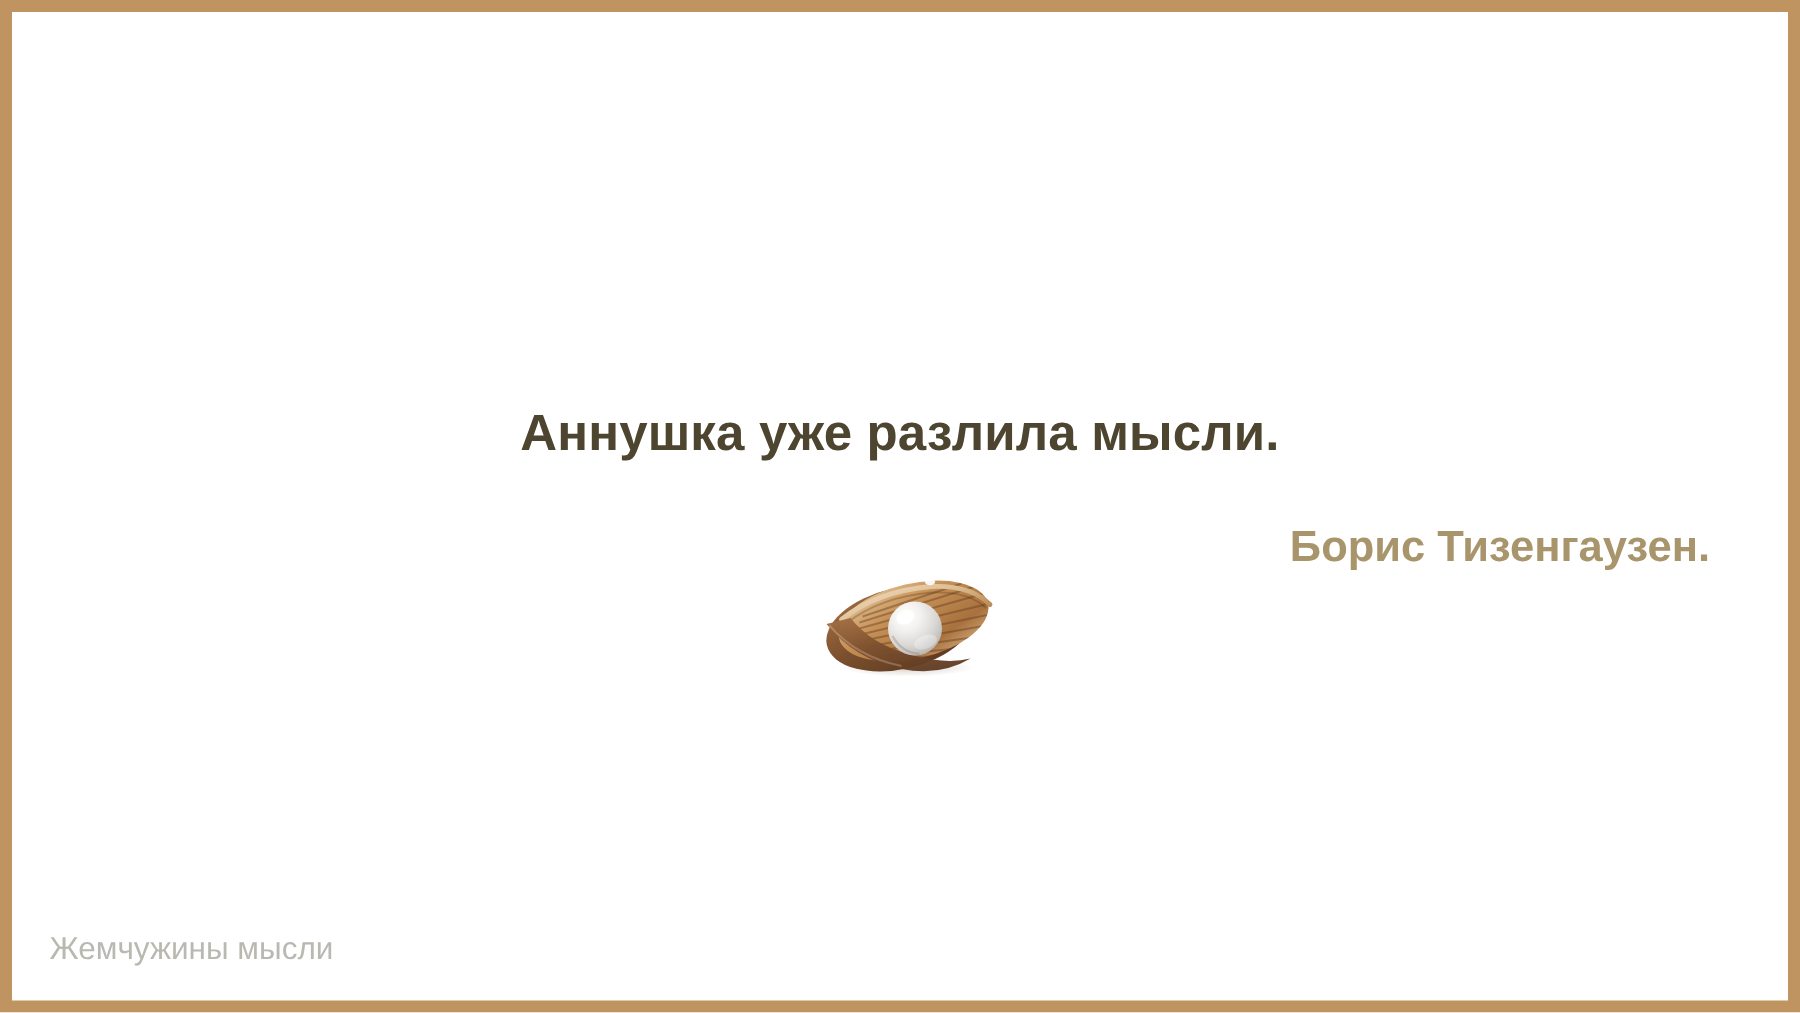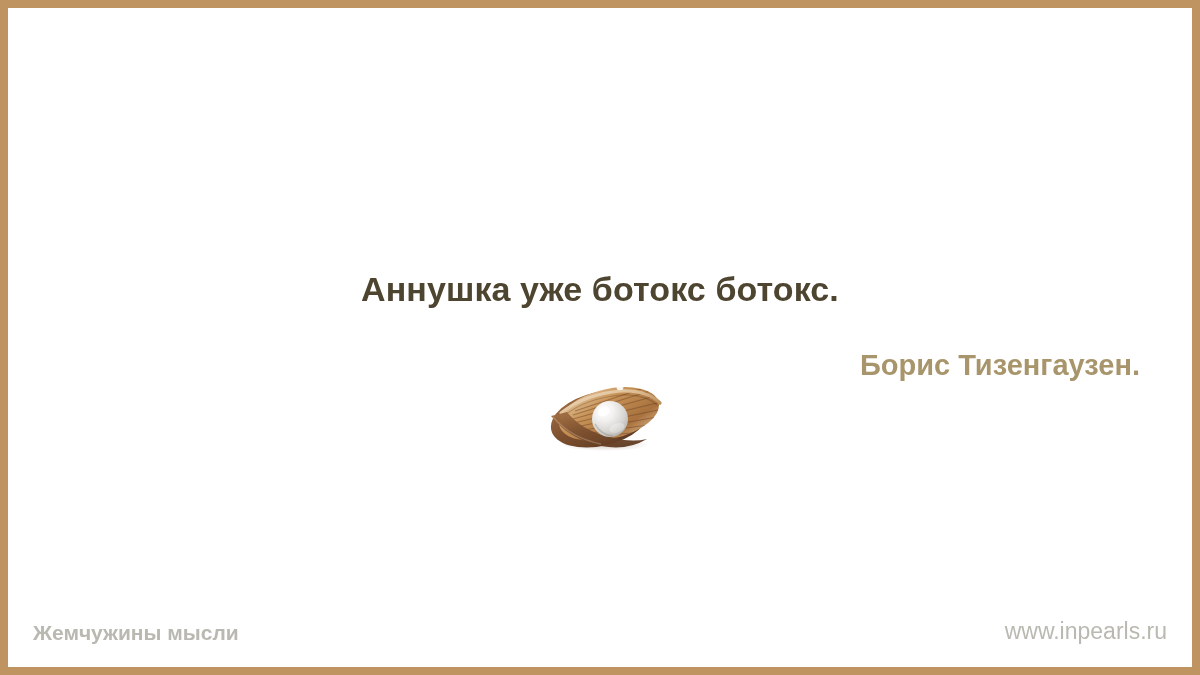--- a/index.html
+++ b/index.html
@@ -58,41 +58,41 @@
     height: 68px;
   }
   .shell-svg { display: block; width: 100%; height: 100%; }
 
   
   .footer-left {
     position: absolute;
     left: 25px;
     bottom: 22px;
     font-size: 21px;
-    font-weight: bold;
+    font-weight: normal;
     color: #b9b9b1;
     white-space: nowrap;
     margin-top: 36px;
   }
   .footer-right {
     position: absolute;
     right: 25px;
     bottom: 22px;
     font-size: 23px;
     font-weight: normal;
     color: #b9b9b1;
     white-space: nowrap;
   }
 </style>
 </head>
 <body>
 
 <div id="card">
 
-  <div class="quote-line">Аннушка уже ботокс ботокс.</div>
+  <div class="quote-line">Аннушка уже разлила мысли.</div>
 
   <div class="author-line">Борис Тизенгаузен.</div>
 
   <div class="shell-wrap">
     <svg class="shell-svg" viewBox="0 0 126 68" xmlns="http://www.w3.org/2000/svg" aria-hidden="true">
       <defs>
         <linearGradient id="gOuter" x1="0.15" y1="0.05" x2="0.75" y2="1">
           <stop offset="0%" stop-color="#9d6a40"></stop>
           <stop offset="45%" stop-color="#7b4f2e"></stop>
           <stop offset="100%" stop-color="#5e3a21"></stop>
@@ -154,15 +154,14 @@
       <ellipse cx="60.5" cy="28.5" rx="6.2" ry="4.6" transform="rotate(-24 60.5 28.5)" fill="rgba(255,255,255,0.92)"></ellipse>
       <ellipse cx="74" cy="45" rx="8" ry="4.4" transform="rotate(-20 74 45)" fill="rgba(255,255,255,0.30)"></ellipse>
       <path d="M52 41 Q58 52 70 53" fill="none" stroke="rgba(120,112,104,0.28)" stroke-width="1.6"></path>
 
       <ellipse cx="77" cy="5" rx="3.4" ry="2.2" fill="rgba(255,255,255,0.9)"></ellipse>
     </svg>
   </div>
 
   <div class="footer-left">Жемчужины мысли</div>
 
-  <div class="footer-right">www.inpearls.ru</div>
 
 </div>
 
 </body></html>

